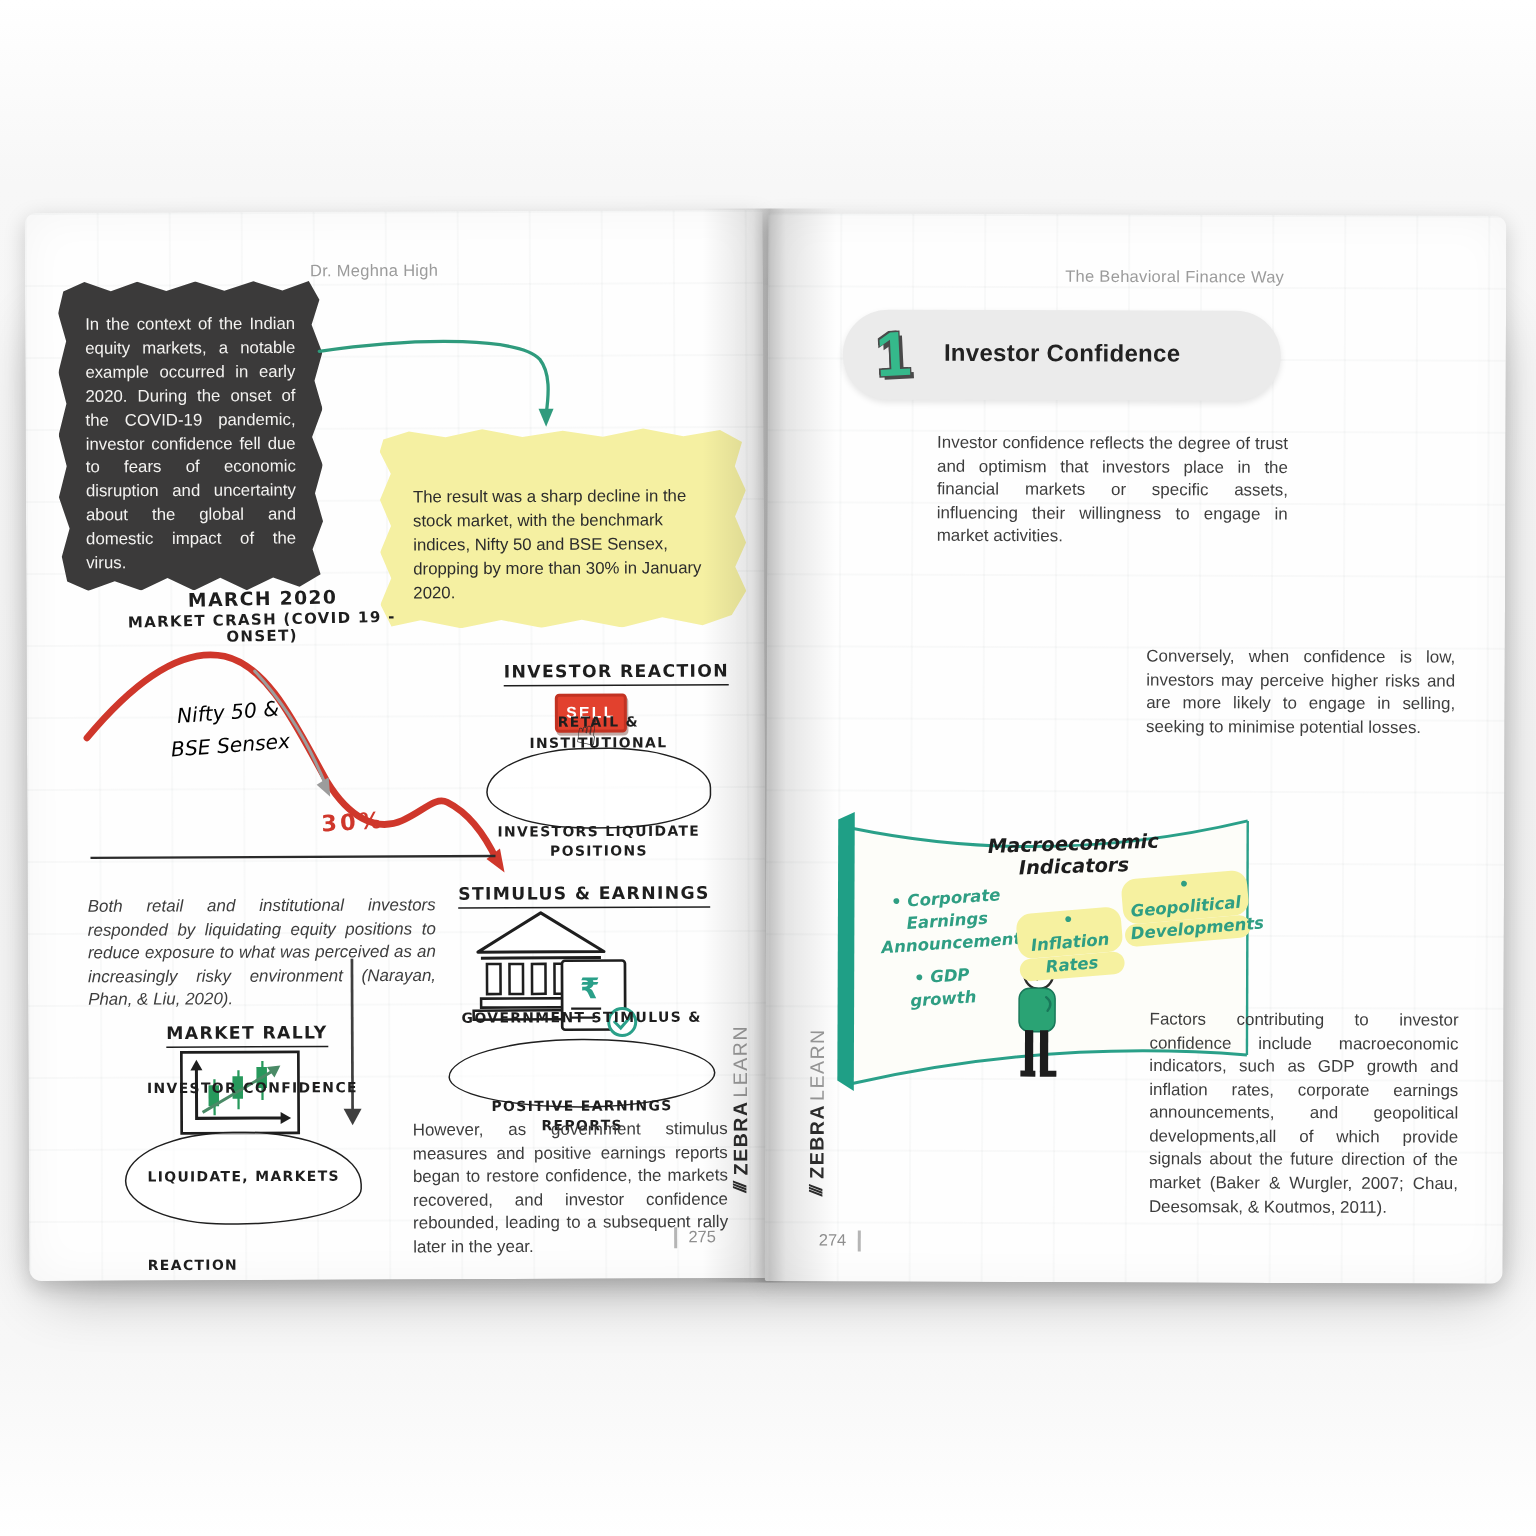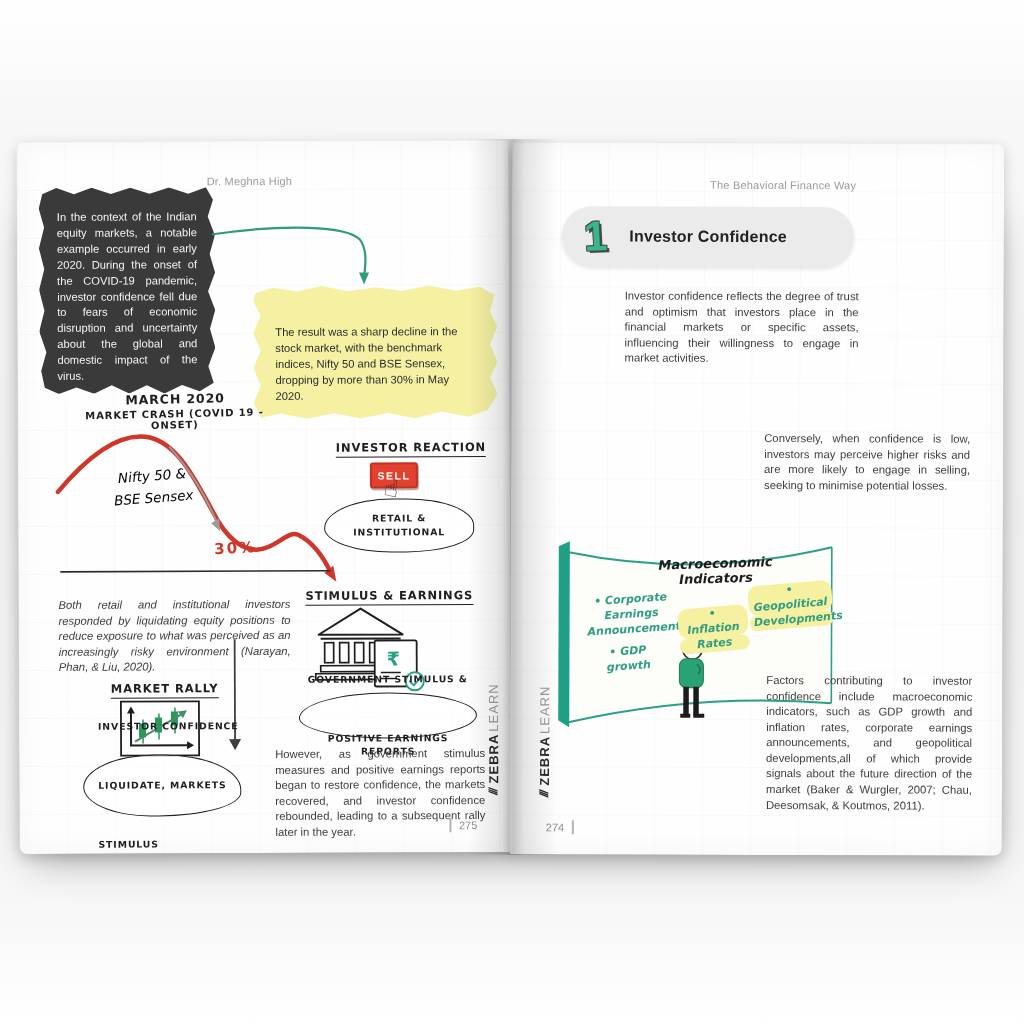--- a/index.html
+++ b/index.html
@@ -83,21 +83,21 @@
 
 <div class="page page-left">
 
   <div class="abs running-head" style="left:190px;top:34px;">Dr. Meghna High</div>
 
   <div class="abs blob-dark">
     <span>In the context of the Indian equity markets, a notable example occurred in early 2020. During the onset of the COVID-19 pandemic, investor confidence fell due to fears of economic disruption and uncertainty about the global and domestic impact of the virus.</span>
   </div>
 
   <div class="abs blob-yellow">
-    <span>The result was a sharp decline in the stock market, with the benchmark indices, Nifty 50 and BSE Sensex, dropping by more than 30% in May 2020.</span>
+    <span>The result was a sharp decline in the stock market, with the benchmark indices, Nifty 50 and BSE Sensex, dropping by more than 30% in January 2020.</span>
   </div>
 
   <svg class="abs" style="left:0;top:0;" width="492" height="712" viewBox="0 0 492 712">
 
     <path d="M 196 93 C 268 83, 330 85, 343 99 C 350 108, 349 122, 347 136" fill="none" stroke="#2f9b7d" stroke-width="2.2" stroke-linecap="round"></path>
     <polygon points="347,144 342,132 352,132" fill="#2f9b7d"></polygon>
 
     <path d="M 40 350 C 72 312, 104 290, 132 296 C 162 303, 180 344, 200 380 C 214 403, 232 414, 250 406 C 264 400, 272 390, 280 394 C 296 402, 306 418, 313 433" fill="none" stroke="#cf372b" stroke-width="4.5" stroke-linecap="round"></path>
     <polygon points="318,441 306,432 315,425" fill="#cf372b"></polygon>
 
@@ -153,29 +153,30 @@
   <div class="abs hand-italic" style="left:96px;top:348px;font-size:13.5px;transform:rotate(-4deg);">BSE Sensex</div>
   <div class="abs hand" style="left:196px;top:398px;font-size:15px;color:#cf372b;letter-spacing:2px;transform:rotate(-3deg);">30%</div>
 
   <div class="abs hand underlined" style="left:318px;top:300px;font-size:11.5px;">INVESTOR REACTION</div>
   <div class="abs sell-btn">
       <span>SELL</span>
     </div>
   <div class="abs hand-cursor">☝</div>
   <div class="abs bubble hand" style="left:306px;top:358px;width:148px;height:52px;border-radius:50% 50% 50% 50% / 60% 55% 45% 50%;">
     <span>RETAIL &amp; INSTITUTIONAL</span>
+    <span>INVESTORS LIQUIDATE POSITIONS</span>
   </div>
 
   <div class="abs body-text" style="left:40px;top:456px;width:232px;font-style:italic;">Both retail and institutional investors responded by liquidating equity positions to reduce exposure to what was perceived as an increasingly risky environment (Narayan, Phan, &amp; Liu, 2020).</div>
 
   <div class="abs hand underlined" style="left:92px;top:540px;font-size:11.5px;">MARKET RALLY</div>
   <div class="abs bubble hand" style="left:64px;top:613px;width:158px;height:62px;border-radius:48% 52% 55% 45% / 55% 60% 40% 50%;align-items:flex-start;padding-left:14px;box-sizing:border-box;text-align:left;">
     <span>INVESTOR CONFIDENCE</span>
     <span>LIQUIDATE, MARKETS</span>
-    <span>STIMULUS</span>
+    <span>REACTION</span>
   </div>
 
   <div class="abs hand underlined" style="left:287px;top:448px;font-size:11.5px;">STIMULUS &amp; EARNINGS</div>
   <div class="abs bubble hand" style="left:280px;top:552px;width:176px;height:44px;border-radius:50% 50% 50% 50% / 55% 50% 50% 45%;">
     <span>GOVERNMENT STIMULUS &amp;</span>
     <span>POSITIVE EARNINGS REPORTS</span>
   </div>
 
   <div class="abs body-text" style="left:256px;top:606px;width:210px;">However, as government stimulus measures and positive earnings reports began to restore confidence, the markets recovered, and investor confidence rebounded, leading to a subsequent rally later in the year.</div>
 

